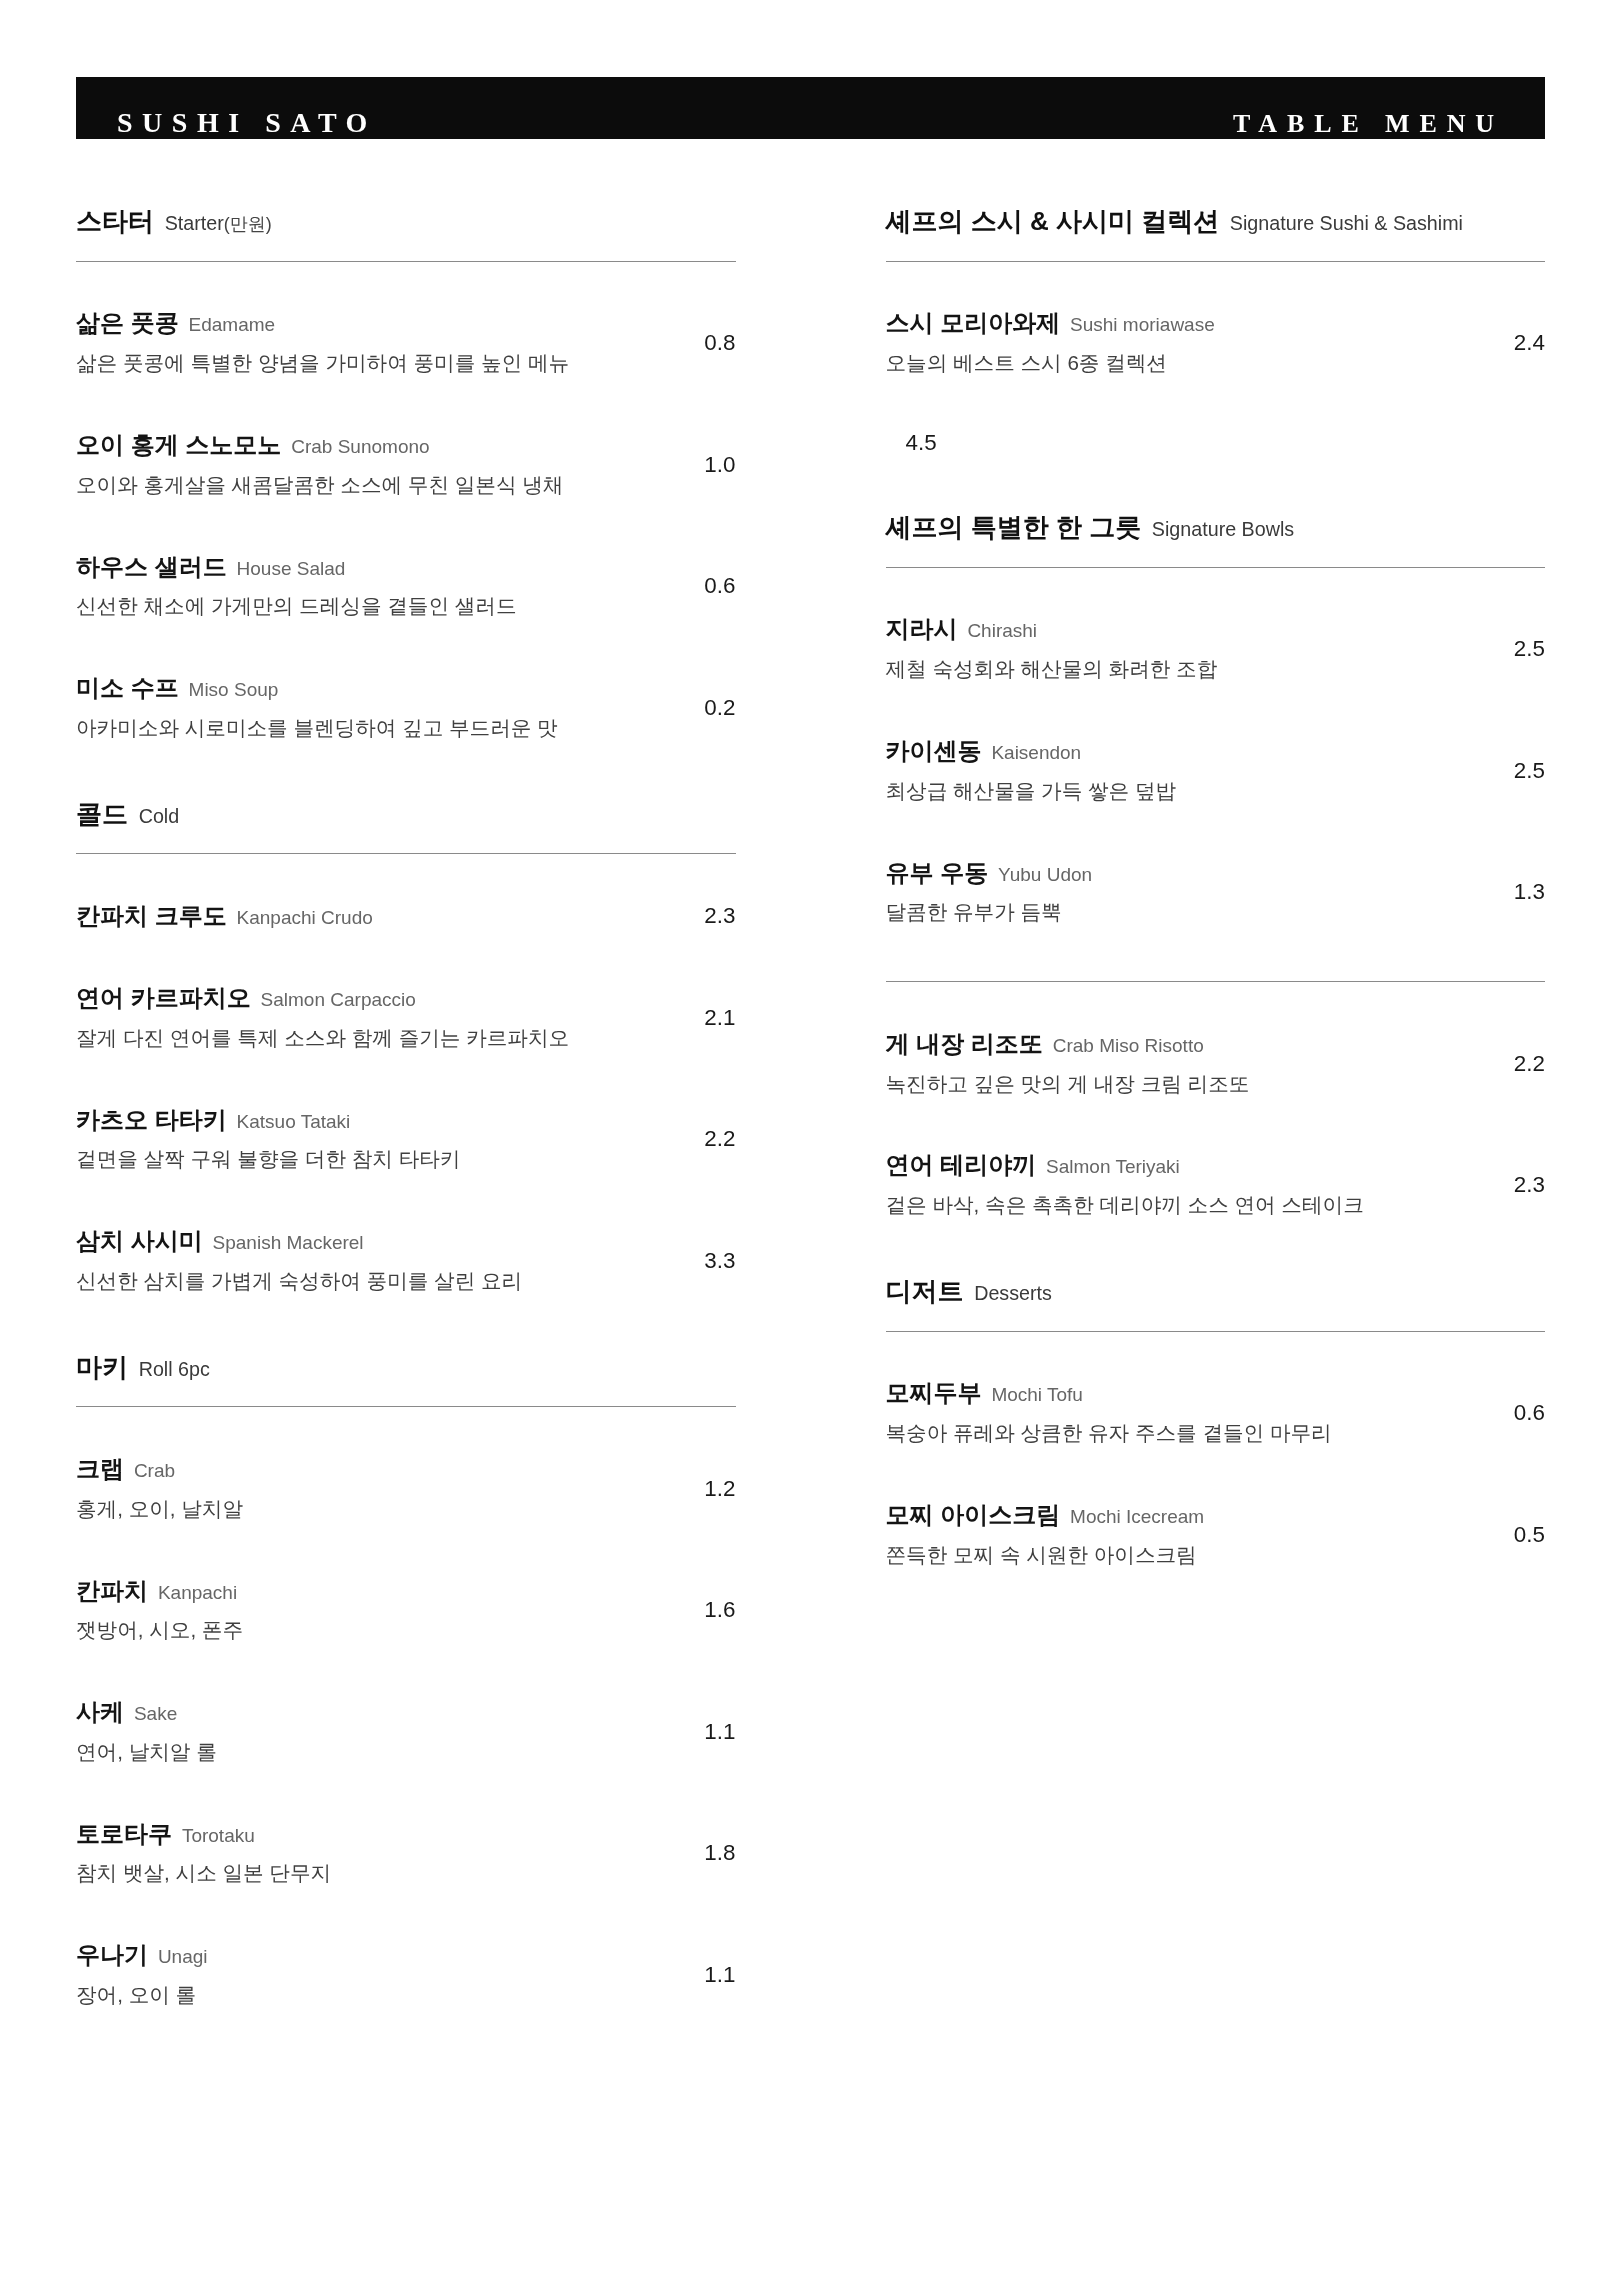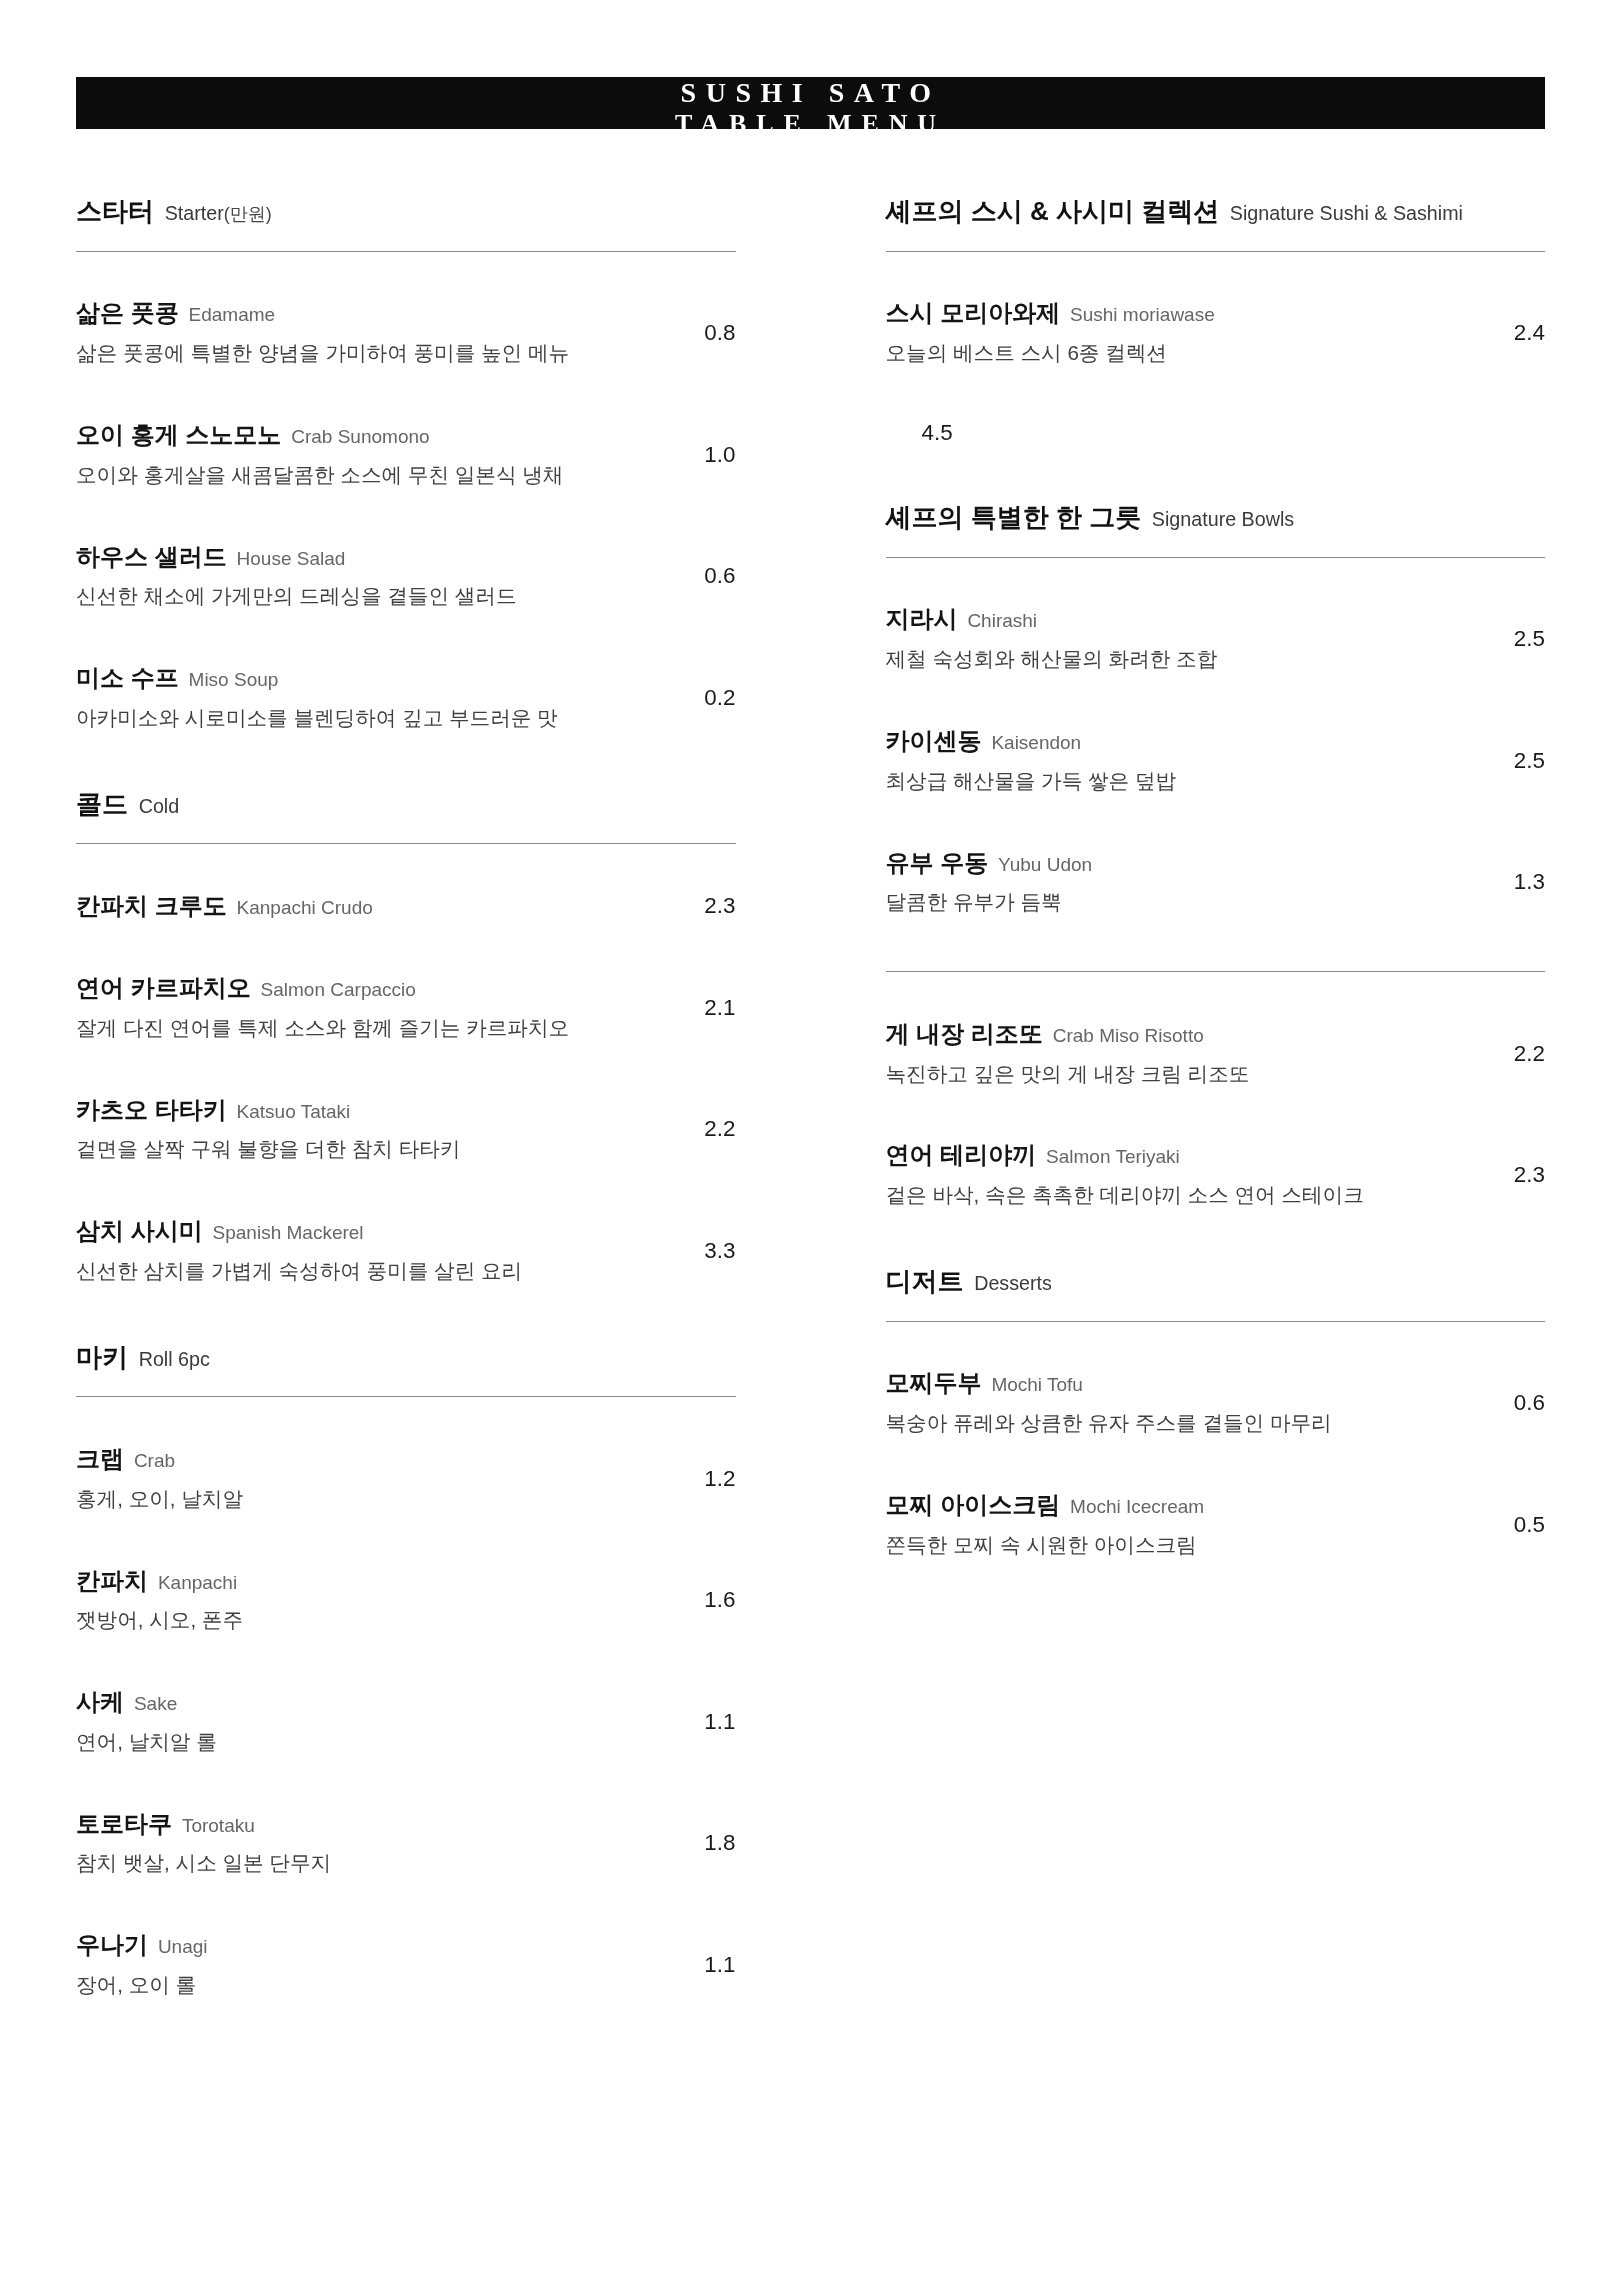--- a/index.html
+++ b/index.html
@@ -12,27 +12,26 @@
   .page {
     width: 1621px;
     height: 2293px;
     box-sizing: border-box;
     padding: 77px 76px 0 76px;
     background: #ffffff;
     overflow: hidden;
   }
   
   .topbar {
-    height: 52px;
+    height: 62px;
     background: #0c0c0c;
     display: flex;
-    align-items: center;
+    align-items: flex-end;
     justify-content: space-between;
     padding: 0 41px;
-    flex-direction: column;
   }
   .brand {
     font-family: "Liberation Serif", "DejaVu Serif", serif;
     font-size: 28px;
     font-weight: 600;
     letter-spacing: 0.34em;
     color: #ffffff;
     white-space: nowrap;
   }
   .menu-title {
@@ -107,21 +106,21 @@
     font-weight: 400;
     color: #3f3f3f;
     line-height: 1.4;
     white-space: pre-line;
   }
   .item-price {
     flex: 0 0 auto;
     font-size: 22.4px;
     font-weight: 400;
     color: #1a1a1a;
-    margin-left: 36px;
+    margin-left: 20px;
     text-align: right;
   }
 </style>
 </head>
 <body>
 
 <div class="page">
 
   <div class="topbar">
     <span class="brand">SUSHI SATO</span>

